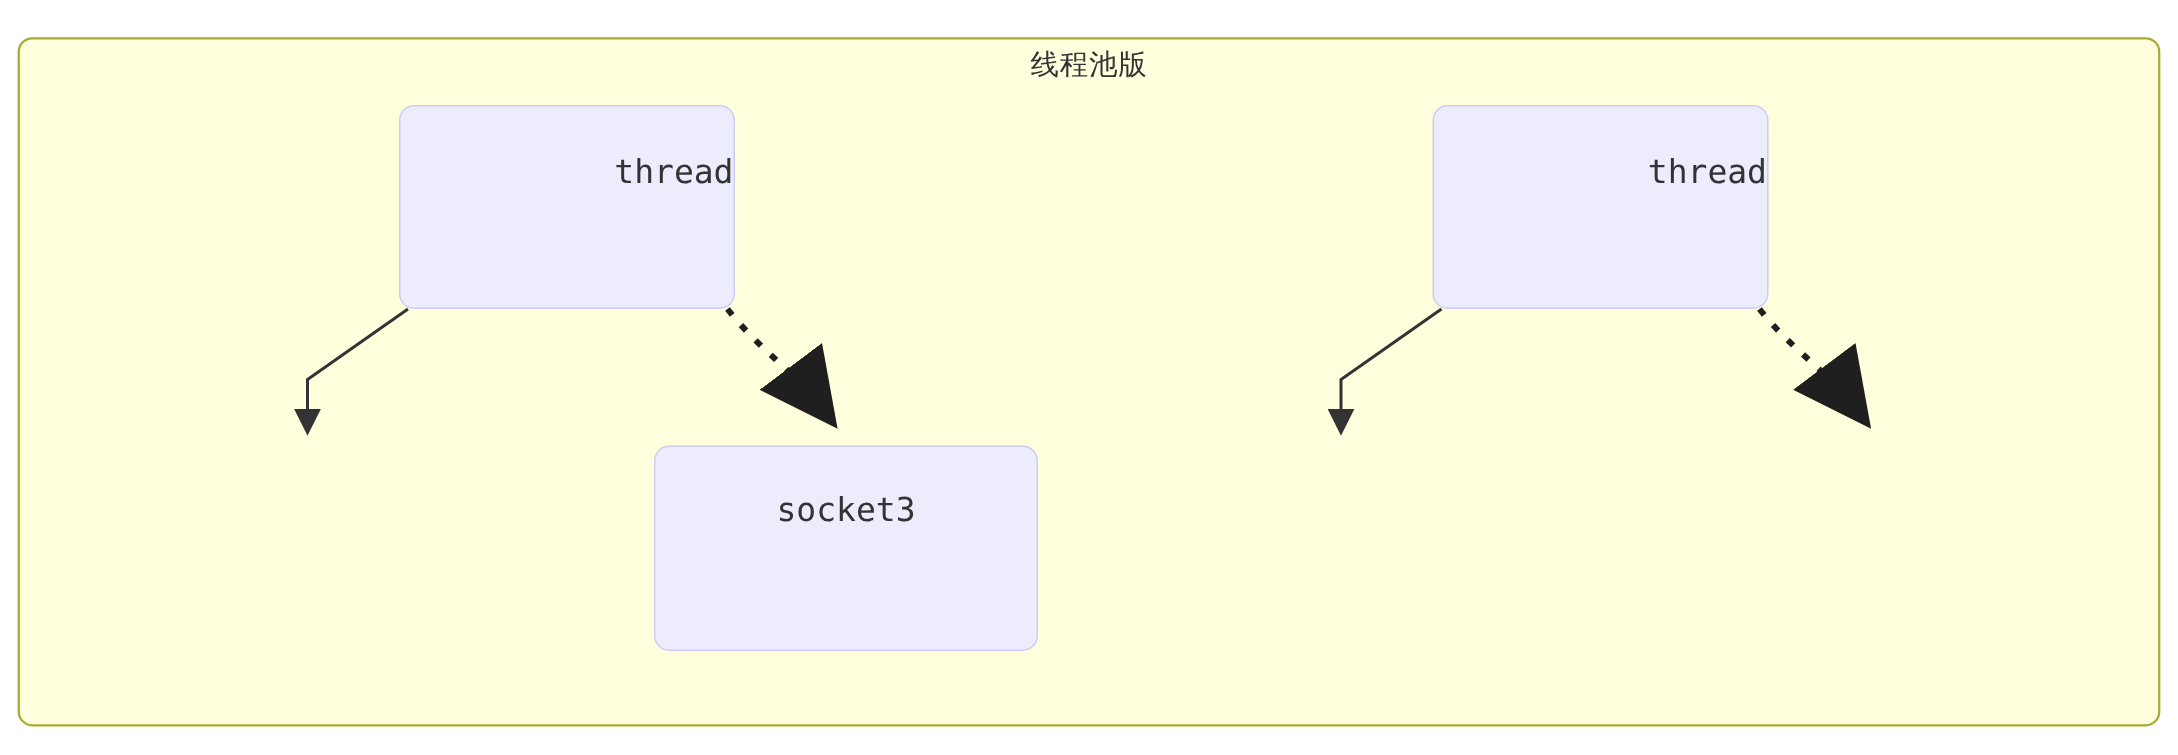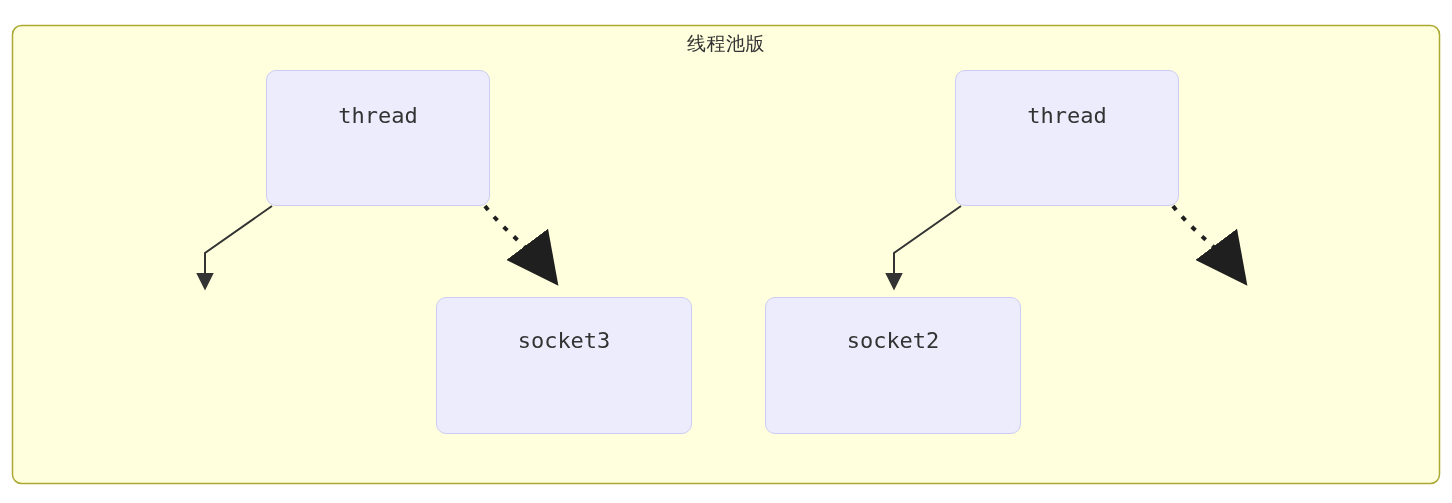--- a/index.html
+++ b/index.html
@@ -49,21 +49,21 @@
   .node-label {
     position: absolute;
     left: 0;
     right: 0;
     text-align: center;
     font-family: "DejaVu Sans Mono", monospace;
     font-size: 22px;
     color: #333333;
     white-space: nowrap;
   }
-  .node-thread .node-label { top: 32px; }
+  .node-thread .node-label { top: 32px; text-align: right; }
   .node-socket .node-label { top: 30px; }
 </style>
 </head>
 <body>
 
 <div id="diagram-root">
 
   <svg id="diagram-svg" viewBox="0 0 1452 503" xmlns="http://www.w3.org/2000/svg">
     <defs>
       <marker id="arrow-solid" viewBox="0 0 12 12" refX="9" refY="6" markerWidth="9" markerHeight="9" orient="auto-start-reverse">
@@ -101,18 +101,15 @@
 
   <div class="node-box node-thread" style="left:955px; top:70px; width:224px; height:136px;">
     <div class="node-label">thread</div>
   </div>
 
 
   <div class="node-box node-socket" style="left:421px; top:297px; width:256px; height:137px;margin-left:15px;">
     <div class="node-label">socket3</div>
   </div>
 
-  <div class="node-box node-socket" style="left:765px; top:297px; width:256px; height:137px;">
-    <div class="node-label">socket2</div>
-  </div>
 
 
 </div>
 
 </body></html>

